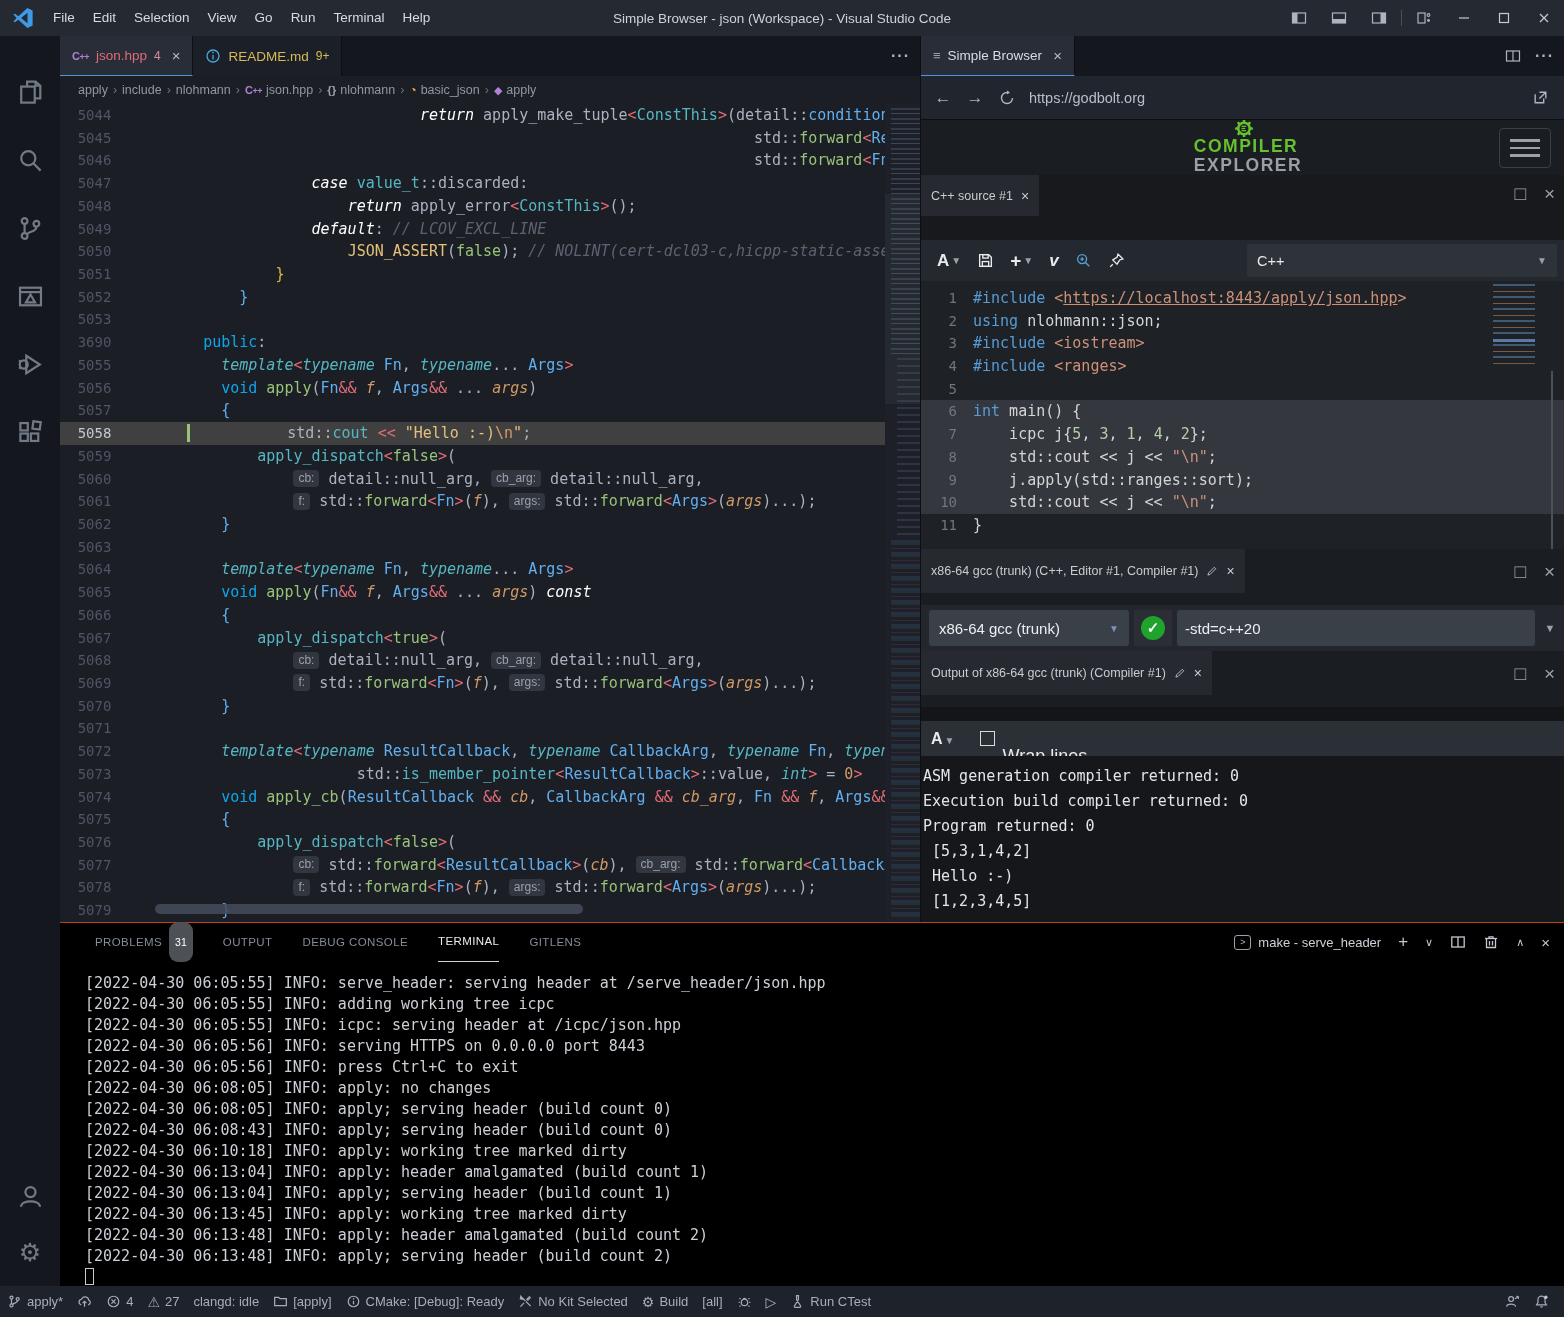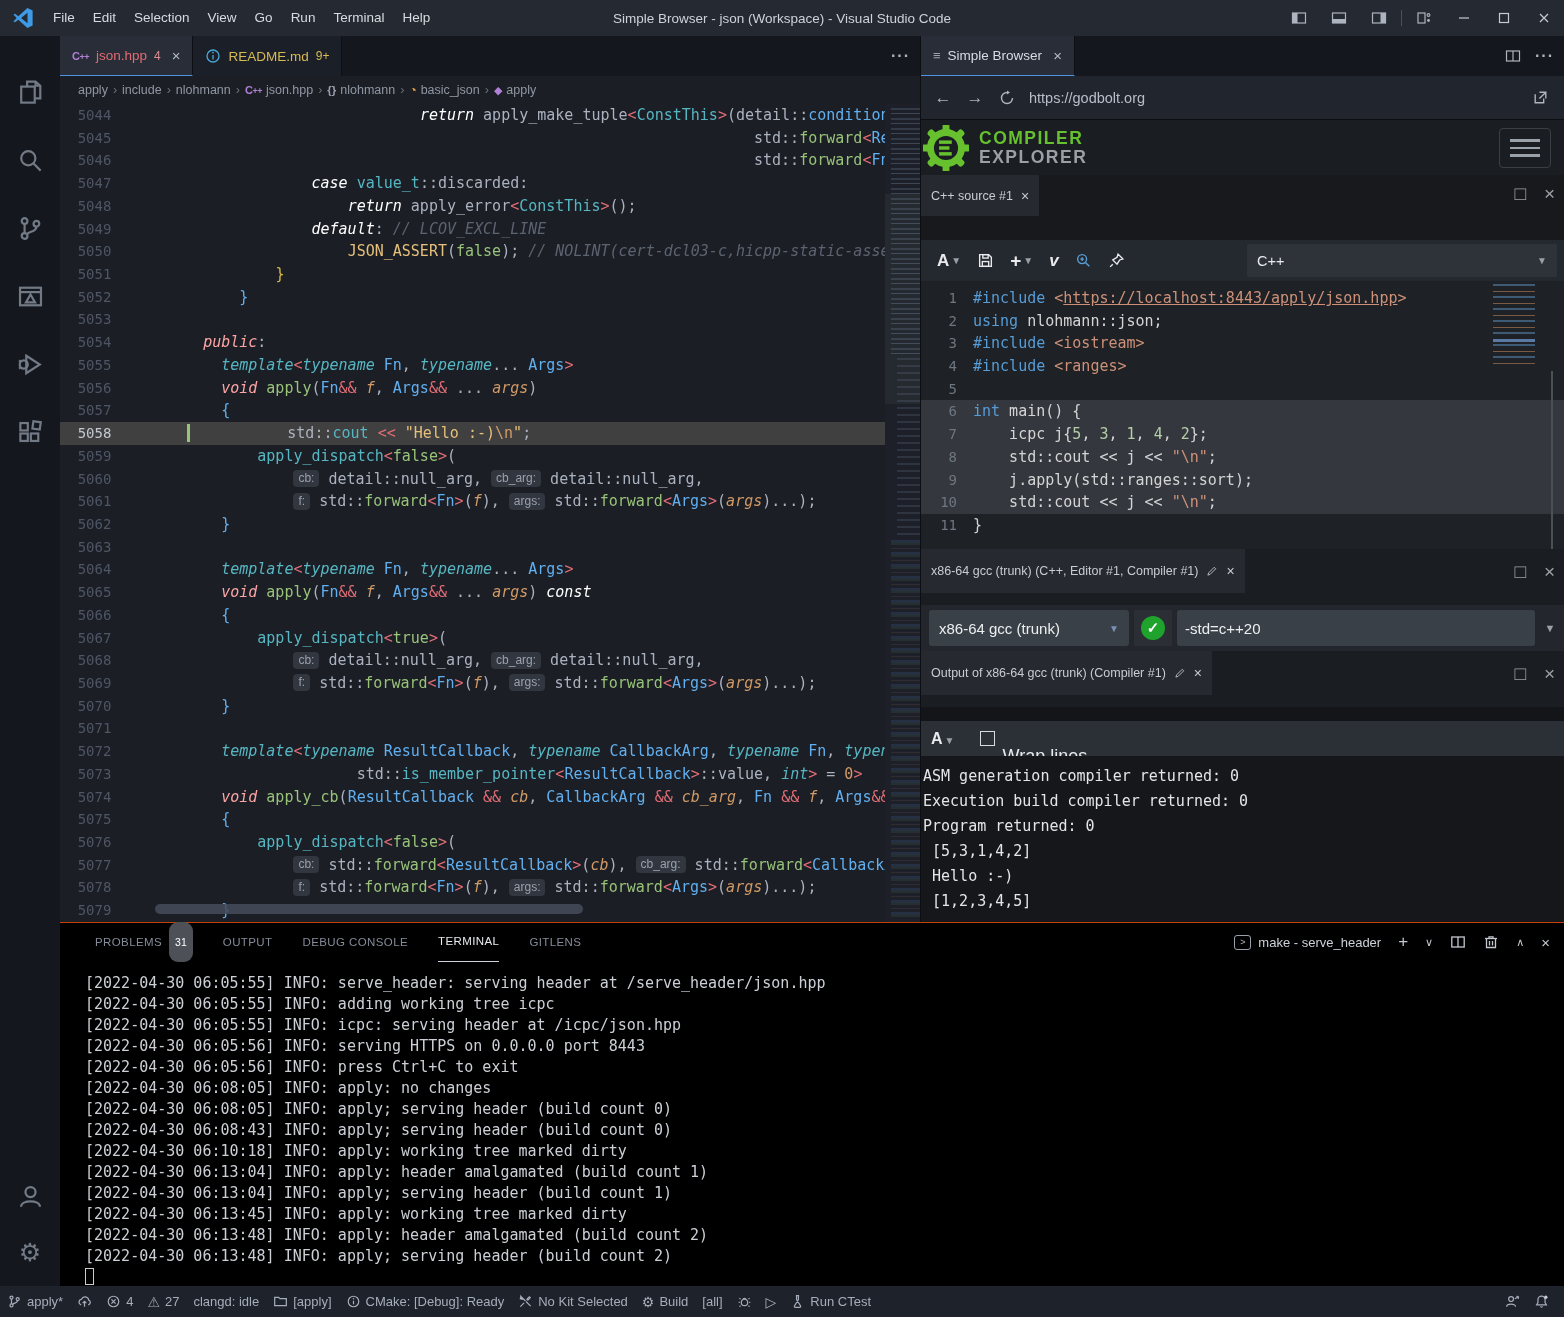--- a/index.html
+++ b/index.html
@@ -48,21 +48,21 @@
   
   .editor1 { position:absolute; left:0; top:68px; width:860px; height:818px; overflow:hidden; background:#1b1e25; }
   .code-line { display:flex; height:22.72px; line-height:22.72px; font-size:15px; }
   .code-line .ln { width:95px; padding-right:26px; text-align:center; color:#4e5564; font-size:14px;
                    font-family:"DejaVu Sans Mono",monospace; flex:none; }
   .code-line .lc { white-space:pre; overflow:hidden; width:730px; padding-left:12px;
                    font-family:"DejaVu Sans Mono",monospace; color:#abb2bf; position:relative; }
   .code-line.current { background:#404040;gap:30px; }
   .code-line.current .ln { color:#c2c8d2; }
   .code-line.current .lc::before { content:""; position:absolute; left:2px; top:2px; width:2.5px; height:18px; background:#98c379; }
-  .tk-p { color:#abb2bf; } .tk-kw { color:#fca5a5; font-style:italic; }
+  .tk-p { color:#abb2bf; } .tk-kw { color:#0ea5e9; }
   .tk-kw2 { color:#56b6c2; font-style:italic; } .tk-ctrl { color:#ffffff; font-style:italic; }
   .tk-type { color:#61afef; } .tk-teal { color:#56b6c2; } .tk-fn { color:#98c379; }
   .tk-bool { color:#98c379; } .tk-str { color:#e5c07b; } .tk-esc { color:#d19a66; }
   .tk-cmt { color:#5c6370; font-style:italic; } .tk-op { color:#e06c75; }
   .tk-param { color:#d19a66; font-style:italic; } .tk-num { color:#d19a66; }
   .tk-br1 { color:#d7ba4a; } .tk-br2 { color:#61afef; }
   .tk-hint { display:inline-block; background:#31363f; color:#9aa1ac; border-radius:4px; padding:0 5px;
              font-size:12px; font-family:"Liberation Sans",sans-serif; height:17px; line-height:17px;
              vertical-align:1.5px; }
 
@@ -70,21 +70,21 @@
   .mm-seg { position:absolute; }
   .hscrollbar { position:absolute; left:95px; top:800px; width:428px; height:10px; background:#454c5b; border-radius:5px; opacity:.85; }
 
   
   .navbar { position:absolute; left:0; top:40px; right:0; height:44px; background:#21252d;
             border-bottom:1px solid #0c0e12; display:flex; align-items:center; color:#aeb5bf; }
   .nav-icon { width:32px; text-align:center; font-size:17px; }
   .nav-url { flex:1; margin-left:6px; font-size:14.5px; color:#b8bec8; }
   .browser-page { position:absolute; left:0; top:84px; right:0; bottom:0; background:#131519; overflow:hidden; }
 
-  .gb-header { position:absolute; left:0; top:0; width:644px; height:55px; background:#1a1d22; display:flex; align-items:center; }
+  .gb-header { position:absolute; left:0; top:0; width:644px; height:55px; background:#1a1d22; display:flex; align-items:center;flex-direction:column; }
   .gb-logo-text { margin-left:10px; font-weight:bold; font-size:17.5px; letter-spacing:1.5px; line-height:19px; }
   .gb-burger { position:absolute; right:14px; top:8px; width:52px; height:40px; border:1px solid #3a4047;
                border-radius:4px; display:flex; flex-direction:column; justify-content:center; gap:5px; align-items:center; }
   .gb-burger span { display:block; width:30px; height:2.5px; background:#9aa1a9; }
 
   .gb-row-tabs { position:absolute; left:0; width:644px; height:41px; background:#17191d; }
   .gb-tab { position:absolute; left:0; top:0; height:41px; background:#26292f; color:#c8cdd2; font-size:12.5px;
             display:flex; align-items:center; padding:0 10px; gap:8px; }
   .gb-winbtns { position:absolute; right:10px; top:8px; display:flex; gap:18px; color:#9da0a6; font-size:19px; }
 
@@ -393,21 +393,21 @@
             </div>
             <div class="code-line">
               <span class="ln">5052</span>
               <span class="lc"><span class="tk-p">        </span><span class="tk-br2">}</span></span>
             </div>
             <div class="code-line">
               <span class="ln">5053</span>
               <span class="lc"></span>
             </div>
             <div class="code-line">
-              <span class="ln">5054</span>
+              <span class="ln">3690</span>
               <span class="lc"><span class="tk-p">    </span><span class="tk-kw">public</span><span class="tk-p">:</span></span>
             </div>
             <div class="code-line">
               <span class="ln">5055</span>
               <span class="lc"><span class="tk-p">      </span><span class="tk-kw2">template</span><span class="tk-op">&lt;</span><span class="tk-kw2">typename</span><span class="tk-p"> </span><span class="tk-type">Fn</span><span class="tk-p">, </span><span class="tk-kw2">typename</span><span class="tk-p">... </span><span class="tk-type">Args</span><span class="tk-op">&gt;</span></span>
             </div>
             <div class="code-line">
               <span class="ln">5056</span>
               <span class="lc"><span class="tk-p">      </span><span class="tk-kw">void</span><span class="tk-p"> </span><span class="tk-fn">apply</span><span class="tk-p">(</span><span class="tk-type">Fn</span><span class="tk-op">&amp;&amp;</span><span class="tk-p"> </span><span class="tk-param">f</span><span class="tk-p">, </span><span class="tk-type">Args</span><span class="tk-op">&amp;&amp;</span><span class="tk-p"> ... </span><span class="tk-param">args</span><span class="tk-p">)</span></span>
             </div>

